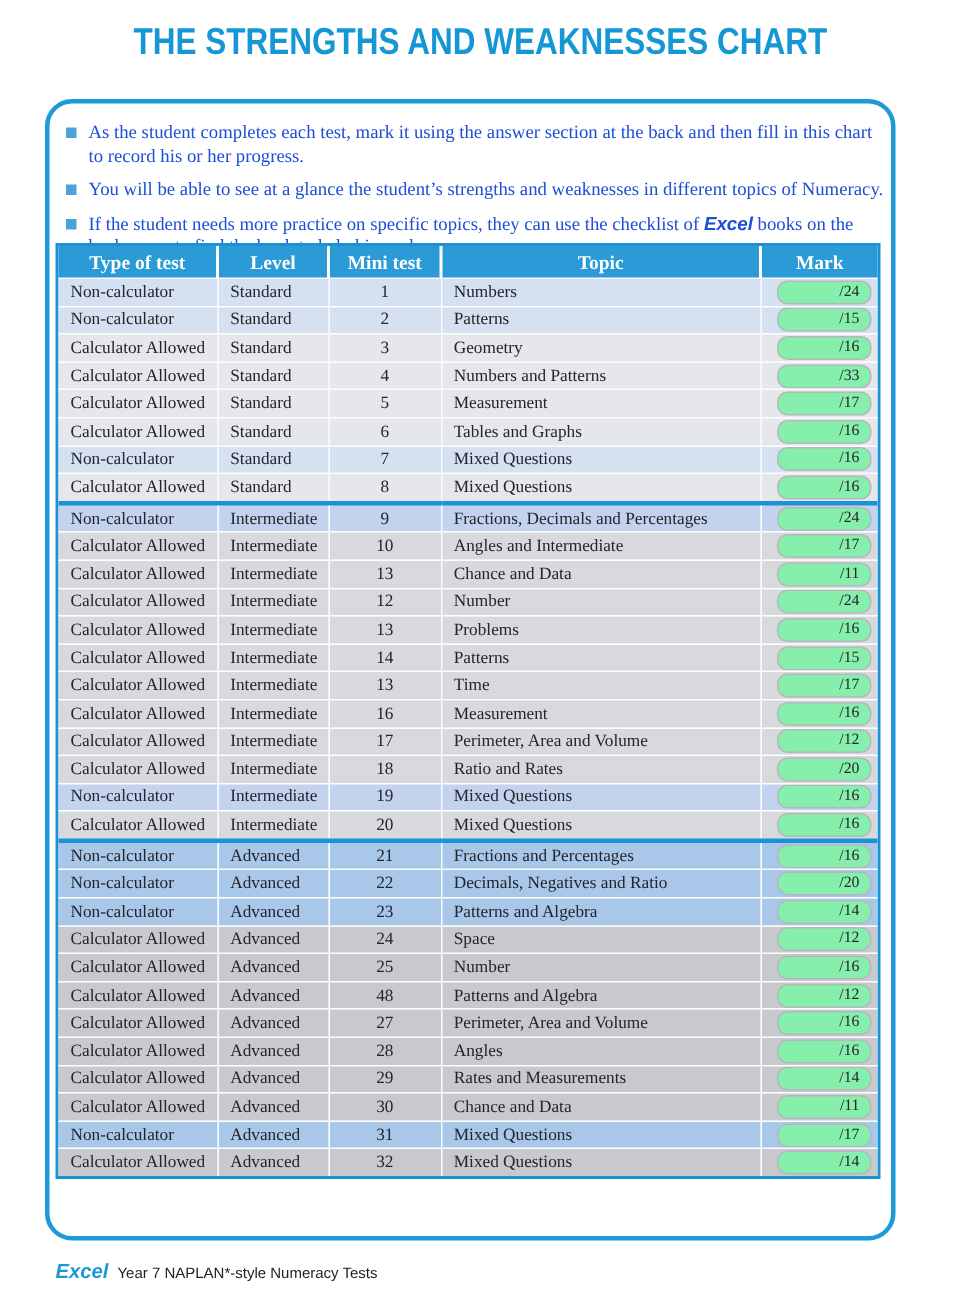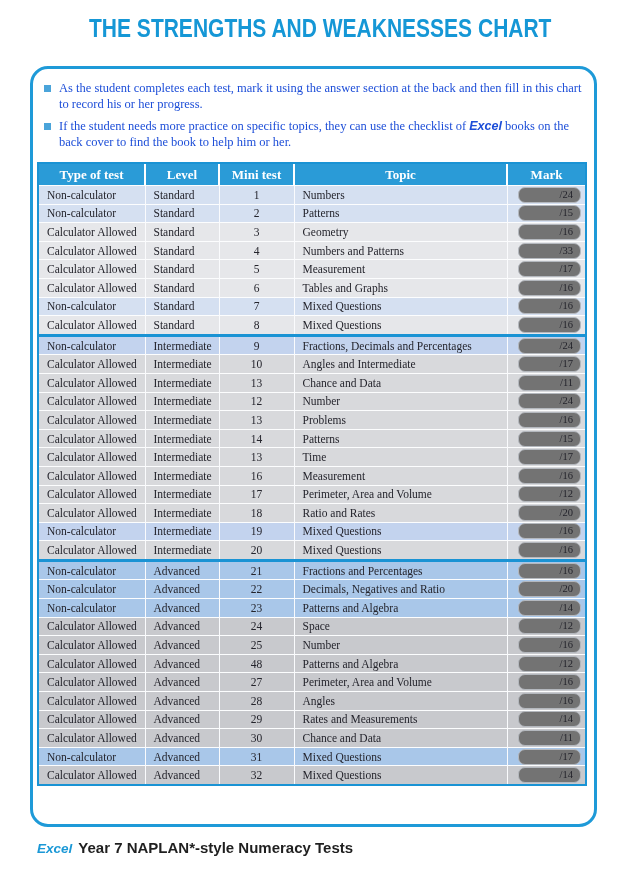--- a/index.html
+++ b/index.html
@@ -78,39 +78,39 @@
   
   tr.standard.noncalc td     { background: #d5e0f1; }
   tr.standard.calc td        { background: #e6e7ea; }
   tr.intermediate.noncalc td { background: #c3d3ee; }
   tr.intermediate.calc td    { background: #d8d9dc; }
   tr.advanced.noncalc td     { background: #a9c7e9; }
   tr.advanced.calc td        { background: #c8c9cd; }
   
   .mark-box {
     width: 54px; height: 12px;
-    background: #737373;
+    background: #86efac;
     border: 1px solid #b4b8be;
     border-radius: 7px;
     margin: 0 4px 0 auto;
     padding: 1px 7px 1px 0;
     text-align: right;
     font-size: 10.5px; line-height: 12px; color: #24242c;
   }
   
   .footer {
     position: absolute; left: 37px; top: 839px;
     font-family: "Liberation Sans", sans-serif;
     white-space: nowrap;
   }
   .footer-brand {
     color: #1b98d6; font-weight: bold; font-style: italic;
     font-size: 13.5px; margin-right: 6px;
   }
-  .footer-series { font-weight: bold; font-size: 15px; color: #1f1f1f; }
+  .footer-series { font-weight: normal; font-size: 10px; color: #1f1f1f; }
   .page-badge {
     position: absolute; left: 302px; top: 836px;
     width: 40px; height: 23px;
     background: #1d4ed8; border-radius: 50%;
     text-align: center; color: #ffffff;
     font-family: "Liberation Sans", sans-serif;
     font-weight: bold; font-size: 12.5px; line-height: 23px; margin-top: 43px;
   }
 </style>
 </head>
@@ -119,20 +119,24 @@
 <div class="page-title">
   <span>THE STRENGTHS AND WEAKNESSES CHART</span>
 </div>
 
 <div class="content-box"></div>
 
 <div class="intro">
   <div class="intro-item">
     <span class="bullet-square"></span>
     <span class="intro-text"><span>As the student completes each test, mark it using the answer section at the back and then fill in this chart to record his or her progress.</span><span class="brand-inline"></span><span></span></span>
+  </div>
+  <div class="intro-item">
+    <span class="bullet-square"></span>
+    <span class="intro-text"><span>You will be able to see at a glance the student’s strengths and weaknesses in different topics of Numeracy.</span><span class="brand-inline"></span><span></span></span>
   </div>
   <div class="intro-item">
     <span class="bullet-square"></span>
     <span class="intro-text"><span>If the student needs more practice on specific topics, they can use the checklist of </span><span class="brand-inline">Excel</span><span> books on the back cover to find the book to help him or her.</span></span>
   </div>
 </div>
 
 <div class="table-wrap">
   <table>
     <colgroup>

